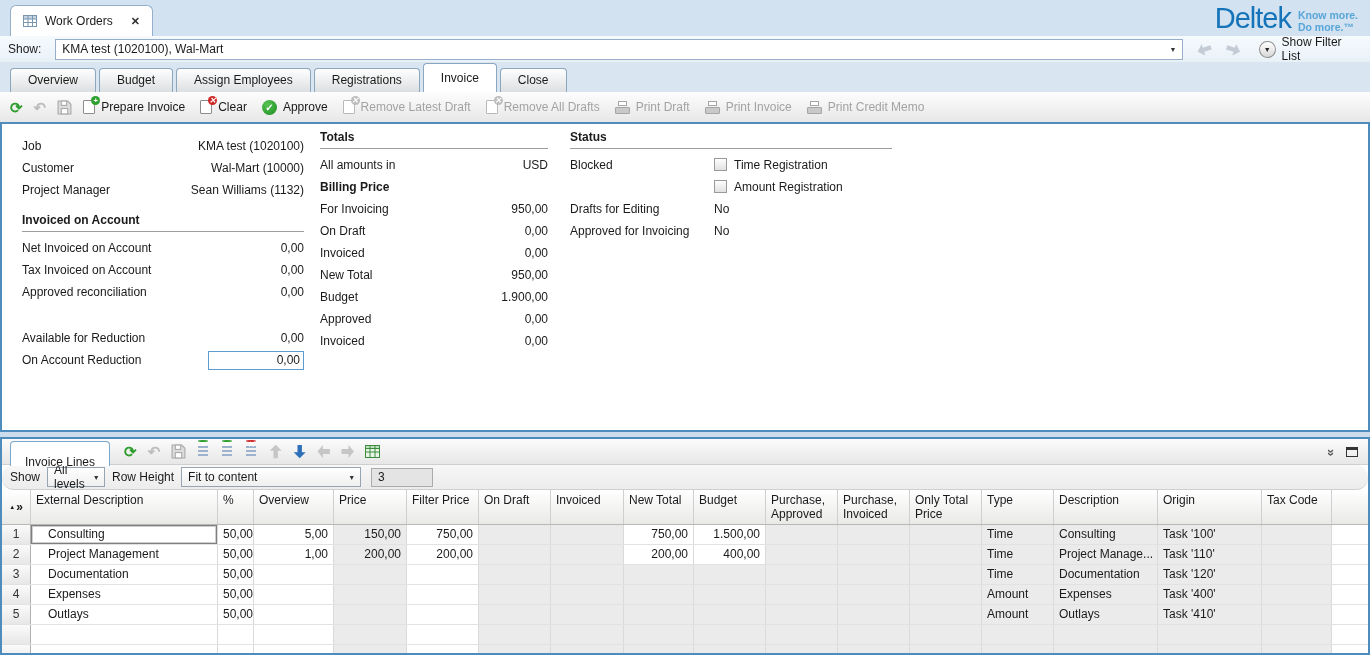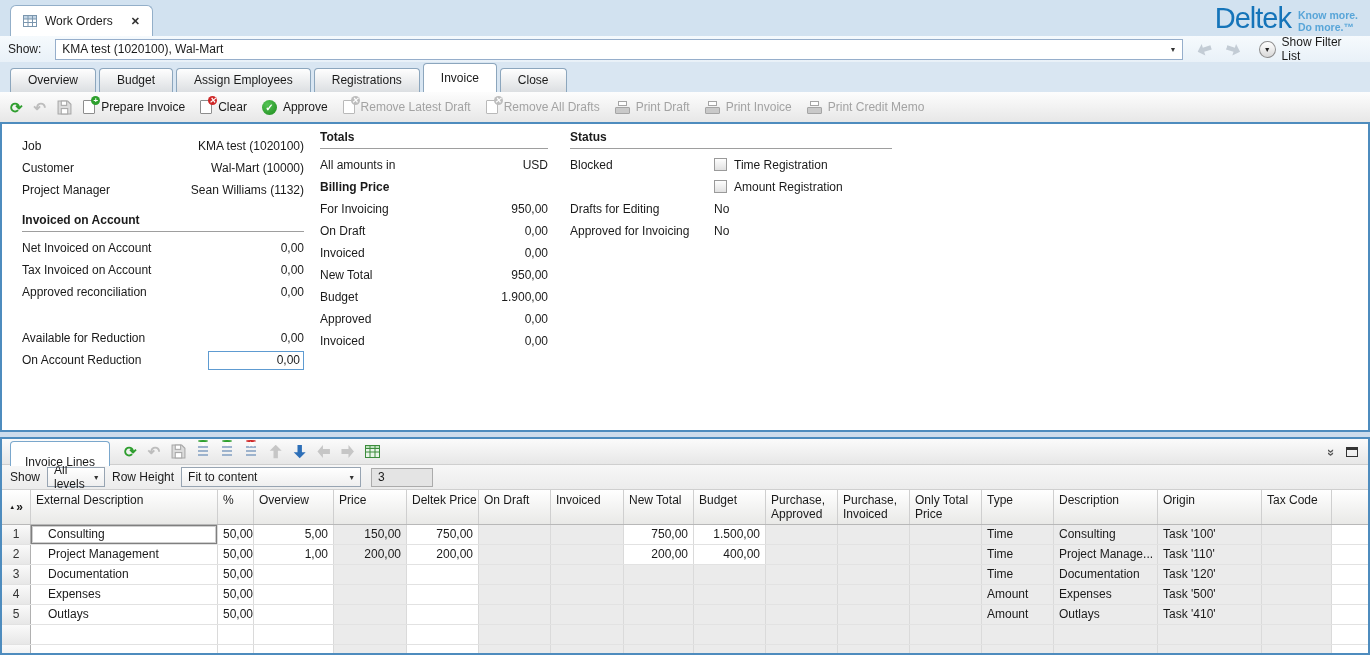--- a/index.html
+++ b/index.html
@@ -94,21 +94,21 @@
   .arr { width:13px; height:14px; background:#c6c6c6; }
   .a-up   { clip-path:polygon(50% 2%, 96% 44%, 67% 44%, 67% 98%, 33% 98%, 33% 44%, 4% 44%); }
   .a-down { clip-path:polygon(50% 98%, 96% 56%, 67% 56%, 67% 2%, 33% 2%, 33% 56%, 4% 56%); background:#2d6fb8; }
   .a-left { clip-path:polygon(2% 50%, 44% 4%, 44% 33%, 98% 33%, 98% 67%, 44% 67%, 44% 96%); }
   .a-right{ clip-path:polygon(98% 50%, 56% 4%, 56% 33%, 2% 33%, 2% 67%, 56% 67%, 56% 96%); }
   .rtools { margin-left:auto; display:flex; align-items:center; gap:12px; padding-right:10px; }
   .chevdbl { font-size:13px; font-weight:bold; color:#555; transform:rotate(90deg); letter-spacing:-2px; }
   .maxbox { width:12px; height:10px; border:1px solid #333; border-top:3px solid #333; }
 
   .filterrow { height:25px; background:linear-gradient(#f7f7f7,#ececec); border-bottom:1px solid #cfcfcf;
-    display:flex; align-items:center; padding-left:8px; gap:7px; }
+    display:flex; align-items:center; padding-left:8px; gap:7px;border-radius:12px; }
   .sel-box { height:20px; border:1px solid #97a4b2; background:linear-gradient(#fff,#efefef);
     display:flex; align-items:center; padding:0 5px 0 6px; }
   .sel-box .car { margin-left:auto; font-size:7px; color:#333; padding-left:8px; }
   .w-levels { width:58px;align-items:center; } .w-fit { width:180px; }
   .count-box { width:62px; height:19px; border:1px solid #ababab; background:#e4e4e4; line-height:17px; padding:0 6px; margin-left:3px;}
 
   
   .thead { display:flex; height:35px; background:linear-gradient(#ffffff,#e9e9e7); border-bottom:1px solid #b8b8b8; }
   .hcorner { width:29px; border-right:1px solid #cfcfcf; display:flex; align-items:center; justify-content:center; }
   .hcorner .tri { font-size:6px; } .hcorner .dbl { font-size:12px; font-weight:bold; margin-left:1px; }
@@ -404,21 +404,21 @@
       <div class="hcell" style="width: 36px;">
         <div>%</div>
       </div>
       <div class="hcell" style="width: 80px;">
         <div>Overview</div>
       </div>
       <div class="hcell" style="width: 73px;">
         <div>Price</div>
       </div>
       <div class="hcell" style="width: 72px;">
-        <div>Deltek Price</div>
+        <div>Filter Price</div>
       </div>
       <div class="hcell" style="width: 72px;">
         <div>On Draft</div>
       </div>
       <div class="hcell" style="width: 73px;">
         <div>Invoiced</div>
       </div>
       <div class="hcell" style="width: 70px;">
         <div>New Total</div>
       </div>
@@ -521,21 +521,21 @@
         <div class="tcell r" style="width: 72px;"></div>
         <div class="tcell r muted" style="width: 72px;"></div>
         <div class="tcell r muted" style="width: 73px;"></div>
         <div class="tcell r muted" style="width: 70px;"></div>
         <div class="tcell r muted" style="width: 72px;"></div>
         <div class="tcell r muted" style="width: 72px;"></div>
         <div class="tcell r muted" style="width: 72px;"></div>
         <div class="tcell r muted" style="width: 72px;"></div>
         <div class="tcell muted" style="width: 72px;">Amount</div>
         <div class="tcell muted" style="width: 104px;">Expenses</div>
-        <div class="tcell muted" style="width: 104px;">Task '500'</div>
+        <div class="tcell muted" style="width: 104px;">Task '400'</div>
         <div class="tcell muted" style="width: 70px;"></div>
         <div class="tcell fill"></div>
       </div>
       <div class="trow">
         <div class="rowhdr">5</div>
         <div class="tcell indent" style="width: 187px;">Outlays</div>
         <div class="tcell r" style="width: 36px;">50,00</div>
         <div class="tcell r" style="width: 80px;"></div>
         <div class="tcell r muted" style="width: 73px;"></div>
         <div class="tcell r" style="width: 72px;"></div>

